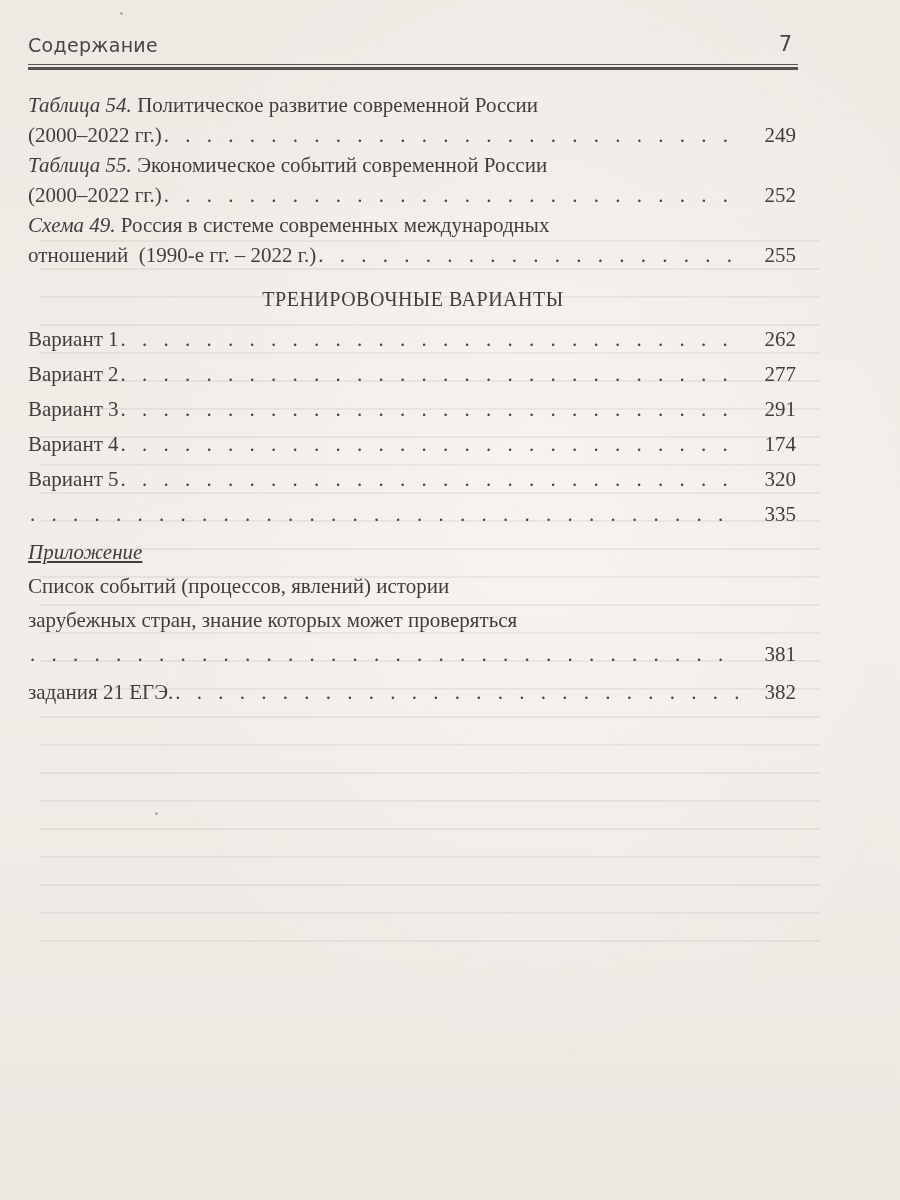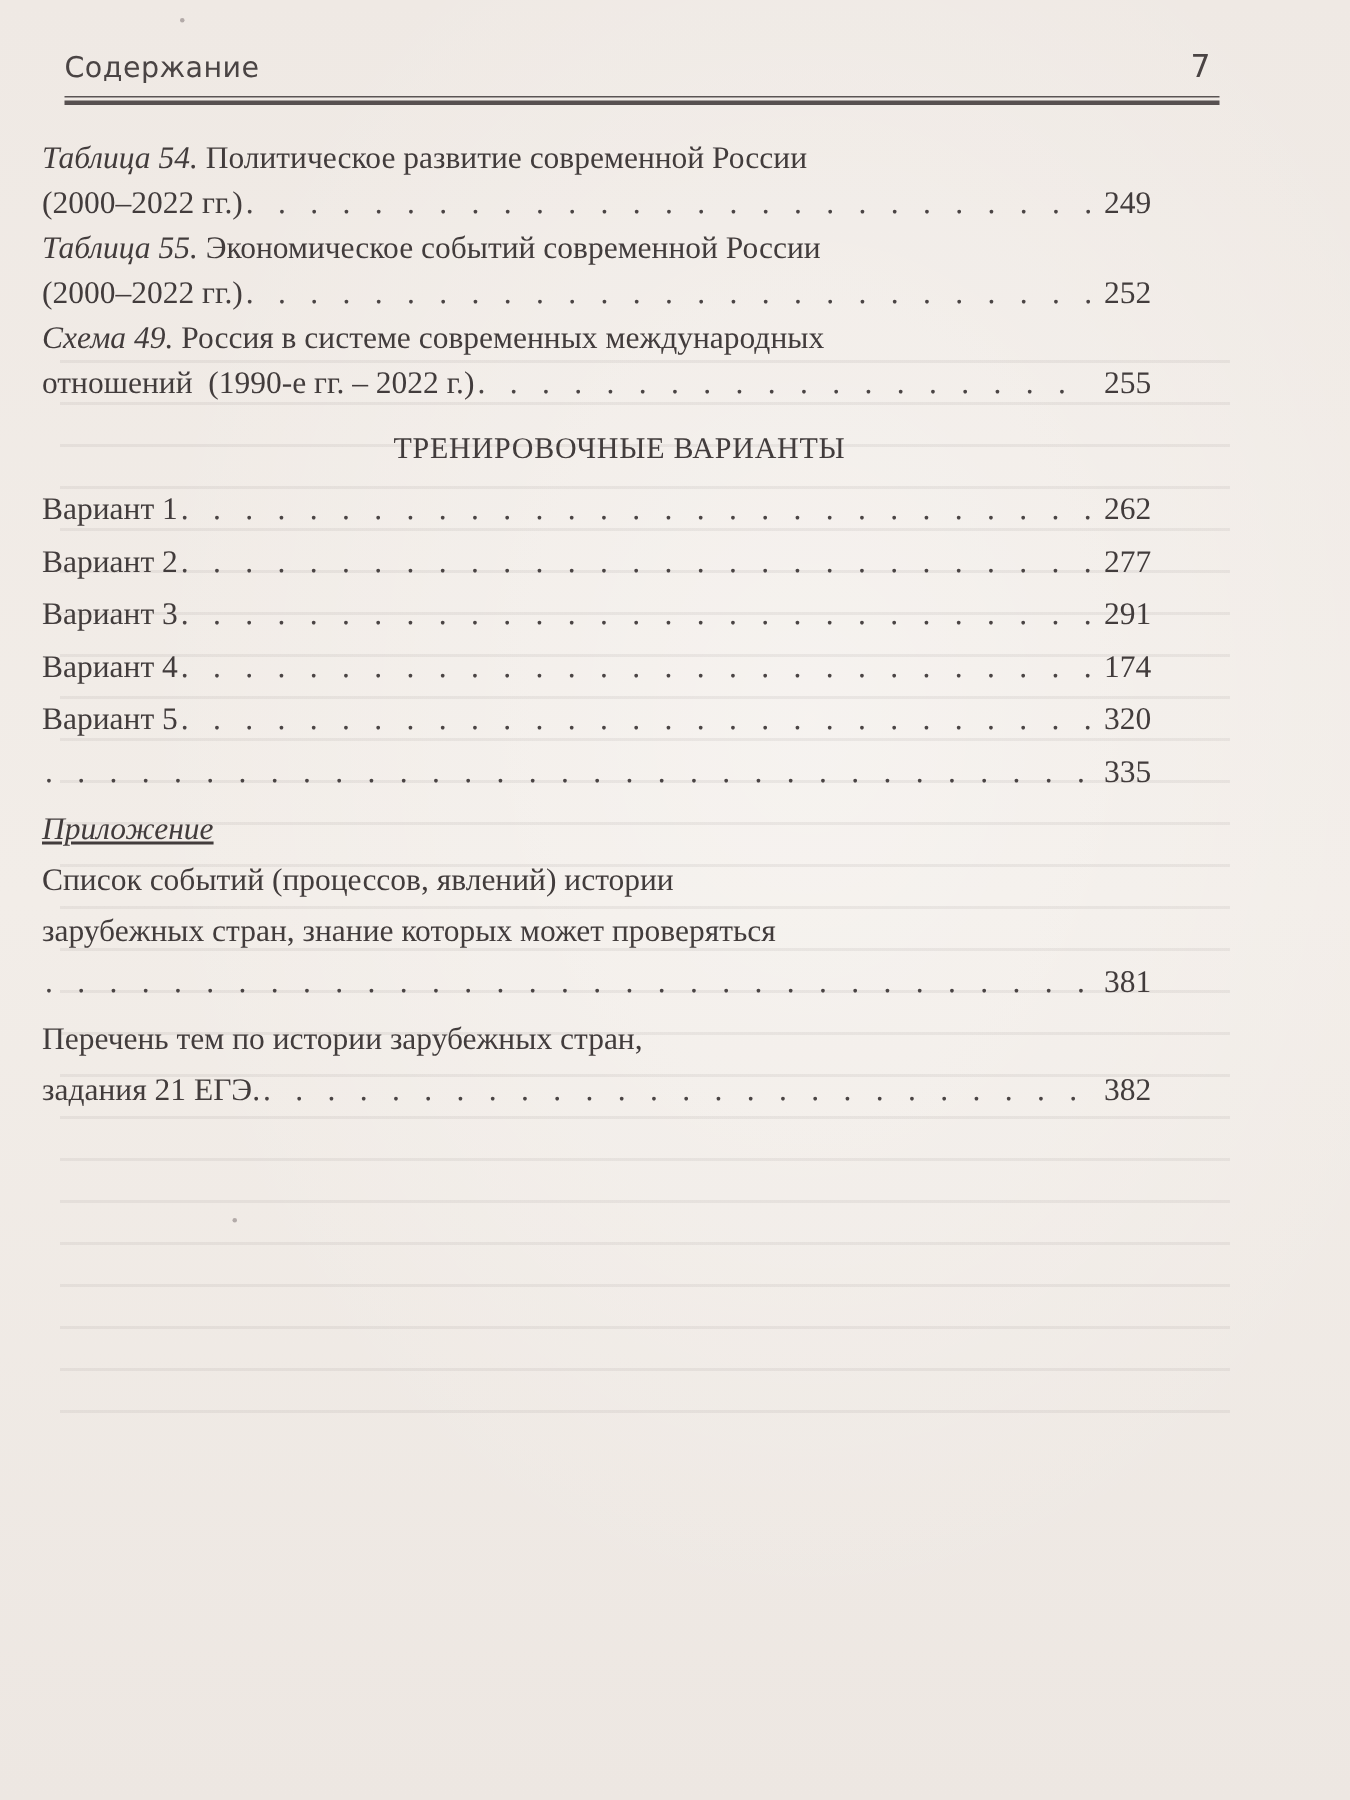--- a/index.html
+++ b/index.html
@@ -16,21 +16,21 @@
       radial-gradient(ellipse at 60% 40%, rgba(255,255,255,0.35), rgba(0,0,0,0) 60%),
       linear-gradient(180deg, #efe9e4 0%, #f2ede8 50%, #ede7e2 100%);
   }
   .bleed {
     position: absolute; left: 40px; top: 240px; width: 780px; height: 720px;
     opacity: 0.08;
     background: repeating-linear-gradient(180deg, #5a5050 0px, #5a5050 2px, transparent 2px, transparent 28px);
     pointer-events: none;
   }
   .header {
-    position: absolute; left: 43px; top: 34px; width: 770px; height: 40px;
+    position: absolute; left: 28px; top: 34px; width: 770px; height: 40px;
   }
   .header-title {
     position: absolute; left: 0; top: 0;
     font-family: "DejaVu Sans", "Liberation Sans", sans-serif;
     font-size: 19px; color: #4a4444; letter-spacing: 0.3px;
   }
   .header-page {
     position: absolute; right: 6px; top: -2px;
     font-family: "DejaVu Sans", "Liberation Sans", sans-serif;
     font-size: 21px; color: #4a4444;
@@ -48,21 +48,21 @@
   }
   .entry { position: relative; }
   .entry .line { display: block; white-space: nowrap; }
   .entry .last {
     display: flex; align-items: baseline; white-space: nowrap;
   }
   .entry .dots {
     flex: 1; overflow: hidden; white-space: nowrap;
     letter-spacing: 5.5px; margin: 0 8px 0 2px; color: #4a4444;
   }
-  .entry .page { width: 50px; text-align: left; margin-right: 12px; }
+  .entry .page { width: 50px; text-align: right; margin-right: 2px; }
   .em { font-style: italic; }
   .bold { font-weight: bold; }
 
   .section-title {
     text-align: center; font-weight: normal; font-size: 20px;
     letter-spacing: 0.5px; margin: 14px 0 10px 0;
   }
   .appendix-label { font-style: italic; margin-top: 6px; text-decoration: underline; }
   .fleck { position: absolute; width: 3px; height: 3px; border-radius: 50%; background: #8a8080; opacity: .6; }
 </style>
@@ -162,20 +162,19 @@
   <div class="entry" style="margin-top:4px">
     <span class="line">Список событий (процессов, явлений) истории</span>
     <span class="line" style="margin-top:4px">зарубежных стран, знание которых может проверяться</span>
     <span class="last" style="margin-top:4px">
       <span class="dots">. . . . . . . . . . . . . . . . . . . . . . . . . . . . . . . . . . . . . . . . . . . . . . . . . . . . . . . . . . . . . . . .</span>
       <span class="page">381</span>
     </span>
   </div>
 
   <div class="entry" style="margin-top:8px">
-    <span class="line">Перечень тем по истории зарубежных стран,</span>
     <span class="last" style="margin-top:4px">
       <span>задания 21 ЕГЭ.</span>
       <span class="dots">. . . . . . . . . . . . . . . . . . . . . . . . . . . . . . . . . . . . . . . . . . . . . . . . . . . . . . . . . . . . . . . .</span>
       <span class="page">382</span>
     </span>
   </div>
 </div>
 
 </body></html>

